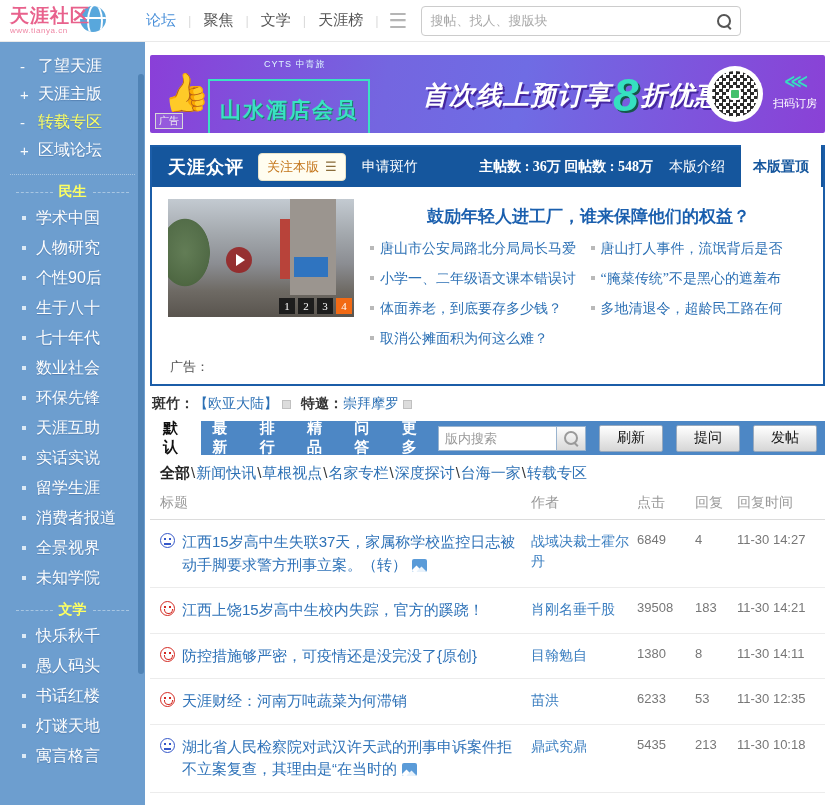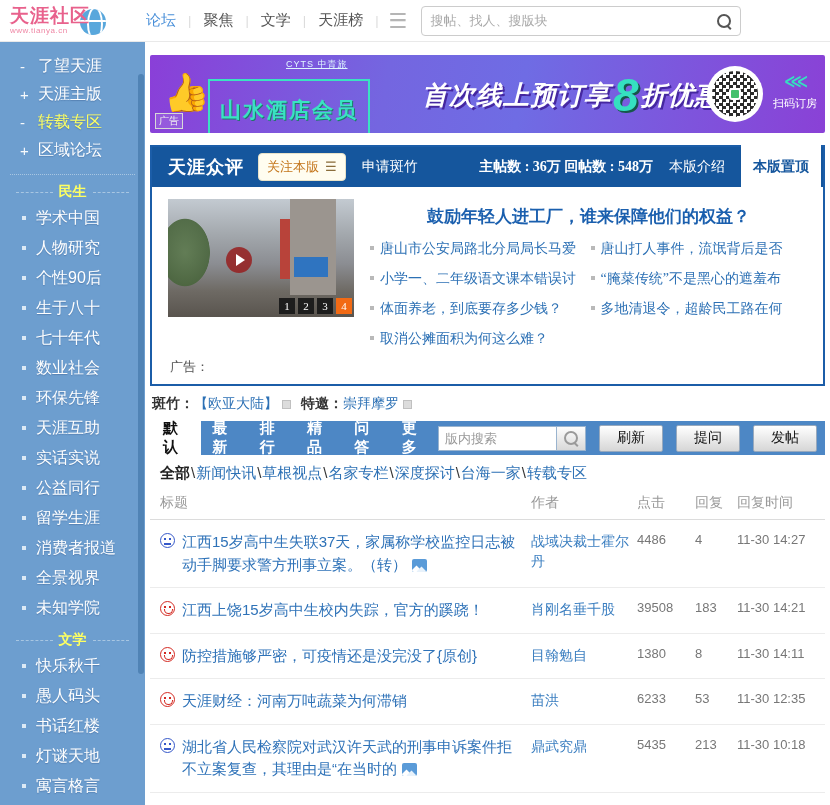--- a/index.html
+++ b/index.html
@@ -3,21 +3,21 @@
 <meta charset="utf-8">
 <style>
   * { margin:0; padding:0; box-sizing:border-box; }
   html,body { width:830px; height:805px; overflow:hidden; background:#fff;
               font-family:"Liberation Sans","DejaVu Sans",sans-serif; }
   .page { position:relative; width:830px; height:805px; }
 
   
   .top-header { height:42px; display:flex; align-items:center; padding:0 10px;
                 background:#fff; border-bottom:1px solid #e9e9e9; }
-  .logo { display:flex; align-items:flex-end; position:relative; margin-right:28px; }
+  .logo { display:flex; align-items:flex-start; position:relative; margin-right:28px; }
   .logo-text { display:flex; flex-direction:column; line-height:1; z-index:2; }
   .logo-title { color:#e8618c; font-weight:bold; font-size:19px; letter-spacing:1px; }
   .logo-sub { color:#ef87a5; font-size:8px; margin-top:2px; letter-spacing:.5px; }
   .globe { width:26px; height:26px; border-radius:50%; background:#58a7dc; margin-left:-10px;
            position:relative; overflow:hidden; }
   .globe::before { content:""; position:absolute; left:7px; top:-2px; width:12px; height:30px;
            border:2px solid #fff; border-radius:50%; }
   .globe::after { content:""; position:absolute; left:-2px; top:11px; width:30px; height:2px; background:#fff; }
   .nav { display:flex; align-items:center; font-size:15px; }
   .nav-link { color:#555; margin:0 12px; cursor:pointer; }
@@ -55,21 +55,21 @@
   .side-item .side-label { color:#fff; text-shadow:0 1px 1px rgba(70,110,160,.6); }
 
   
   .main { margin-left:145px; width:685px; }
 
   
   .banner { position:relative; margin:13px 5px 0 5px; height:78px; border-radius:2px;
             background:linear-gradient(100deg,#8a3fd8 0%,#7466e0 35%,#6f6ce4 55%,#8a41d6 100%);
             overflow:hidden; }
   .thumb-emoji { position:absolute; left:12px; top:16px; font-size:38px; transform:rotate(-8deg); }
-  .brand { position:absolute; left:136px; top:3px; color:#dff6ff; font-size:9px; letter-spacing:1px;text-decoration:underline; }
+  .brand { position:absolute; left:114px; top:3px; color:#dff6ff; font-size:9px; letter-spacing:1px; }
   .hotel-box { position:absolute; left:58px; top:24px; border:2px solid #3ae2c2; color:#3ae2c2;
             font-size:21px; font-weight:bold; padding:15px 10px; letter-spacing:2px;
             text-shadow:1px 1px 0 #1c7a68; }
   .ad-main { position:absolute; left:272px; top:20px; display:flex; align-items:center;
             color:#fff; font-weight:bold; font-style:italic; white-space:nowrap; }
   .ad-main .t { font-size:26px; text-shadow:2px 2px 0 #4527a0; letter-spacing:1px; }
   .ad-main .digit { font-size:46px; color:#35e0c0; margin:0 2px; line-height:.9;
             text-shadow:2px 2px 0 #15574a; }
   .qr-wrap { position:absolute; right:62px; top:11px; width:56px; height:56px; border-radius:50%;
             background:#fff; padding:5px; }
@@ -273,24 +273,20 @@
       <div class="side-item">
         <span class="side-bullet"></span>
         <span class="side-label">天涯互助</span>
       </div>
       <div class="side-item">
         <span class="side-bullet"></span>
         <span class="side-label">实话实说</span>
       </div>
       <div class="side-item">
         <span class="side-bullet"></span>
-        <span class="side-label">公益同行</span>
-      </div>
-      <div class="side-item">
-        <span class="side-bullet"></span>
         <span class="side-label">留学生涯</span>
       </div>
       <div class="side-item">
         <span class="side-bullet"></span>
         <span class="side-label">消费者报道</span>
       </div>
       <div class="side-item">
         <span class="side-bullet"></span>
         <span class="side-label">全景视界</span>
       </div>
@@ -457,21 +453,21 @@
           <span>回复</span>
           <span>回复时间</span>
         </div>
       <div id="t-body">
           <div class="t-row">
             <div class="t-title">
               <span class="face blue"></span>
               <span class="t-link">江西15岁高中生失联37天，家属称学校监控日志被动手脚要求警方刑事立案。（转）<span class="img-ic"></span></span>
             </div>
             <span class="t-author">战域决裁士霍尔丹</span>
-            <span class="t-clicks">4486</span>
+            <span class="t-clicks">6849</span>
             <span class="t-replies">4</span>
             <span class="t-time">11-30 14:27</span>
           </div>
           <div class="t-row">
             <div class="t-title">
               <span class="face red"></span>
               <span class="t-link">江西上饶15岁高中生校内失踪，官方的蹊跷！</span>
             </div>
             <span class="t-author">肖刚名垂千股</span>
             <span class="t-clicks">39508</span>

